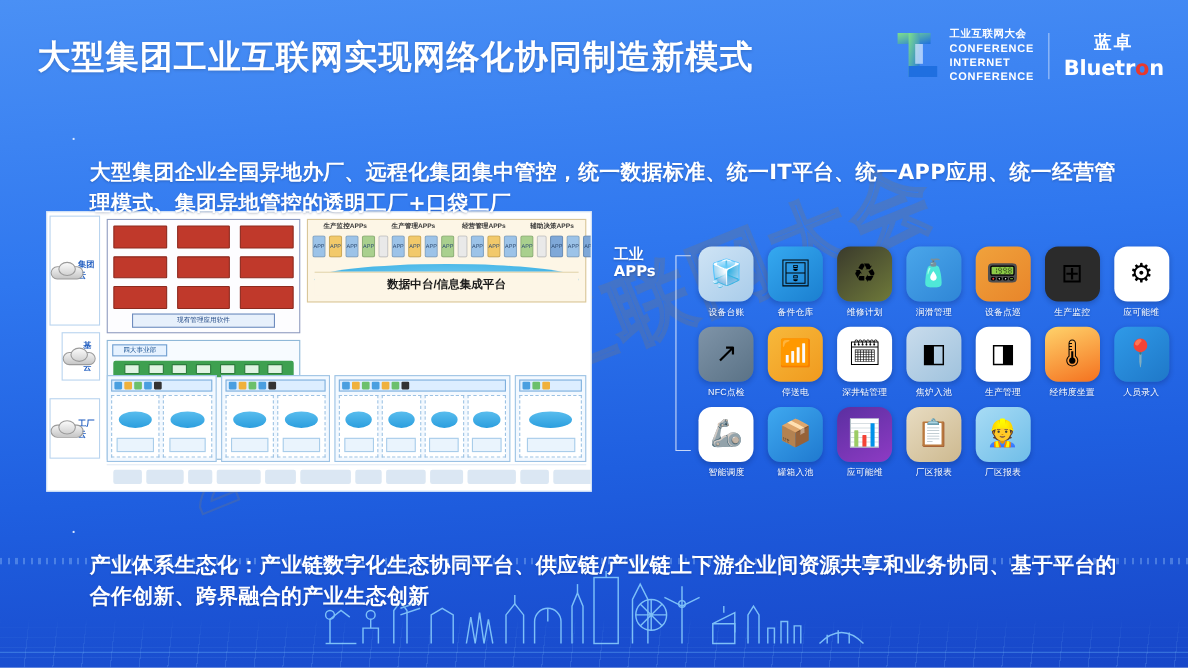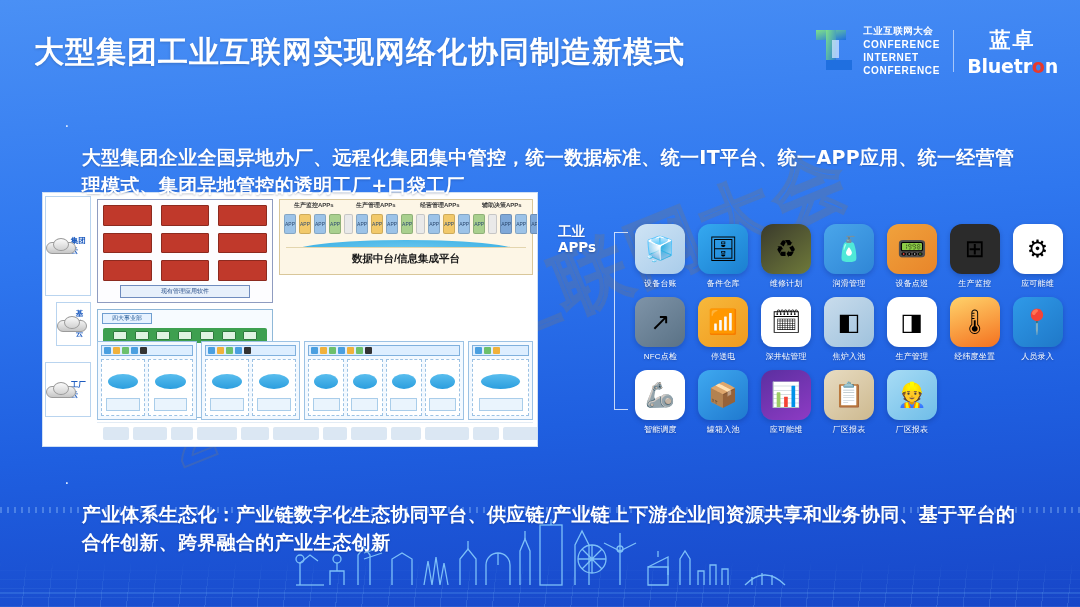--- a/index.html
+++ b/index.html
@@ -43,21 +43,21 @@
   }
   .logo-wrap { position:absolute; right:22px; top:26px; display:flex; align-items:center; gap:13px; height:50px; }
   .logo-conf { display:flex; align-items:center; gap:7px; }
   .tmark { width:44px; height:46px; position:relative; }
   .conf-lines { display:flex; flex-direction:column; gap:1px; }
   .conf-cn { font-size:9.5px; color:#fff; font-weight:bold; letter-spacing:.5px; }
   .conf-en { font-size:10px; color:#fff; font-weight:bold; letter-spacing:.7px; line-height:1.18;
              font-family:"Liberation Sans",sans-serif; }
   .divider-v { width:1px; height:42px; background:rgba(255,255,255,.55); }
   .logo-blue { display:flex; flex-direction:column; align-items:center; gap:1px; }
-  .lz-cn { font-size:21px; color:#fff; font-weight:bold; letter-spacing:2px; }
+  .lz-cn { font-size:16px; color:#fff; font-weight:bold; letter-spacing:2px; }
   .lz-en { font-size:19px; color:#fff; font-weight:bold; letter-spacing:-.2px;
            font-family:"DejaVu Sans","Liberation Sans",sans-serif; position:relative; }
   .lz-en .dot-o { color:#e8392c; }
 
   
   .bullet { position:absolute; display:flex; gap:12px; z-index:8; }
   .bullet .dot { color:#dce9ff; font-size:17px; line-height:1.35; flex:0 0 auto; padding-top:2px; }
   .bullet .txt { color:#ffffff; font-size:19px; font-weight:bold; line-height:1.45;
                  letter-spacing:.3px; text-shadow:0 1px 2px rgba(0,20,60,.25);
                  font-family:"DejaVu Sans","Liberation Sans",sans-serif;margin-top:31px; }

